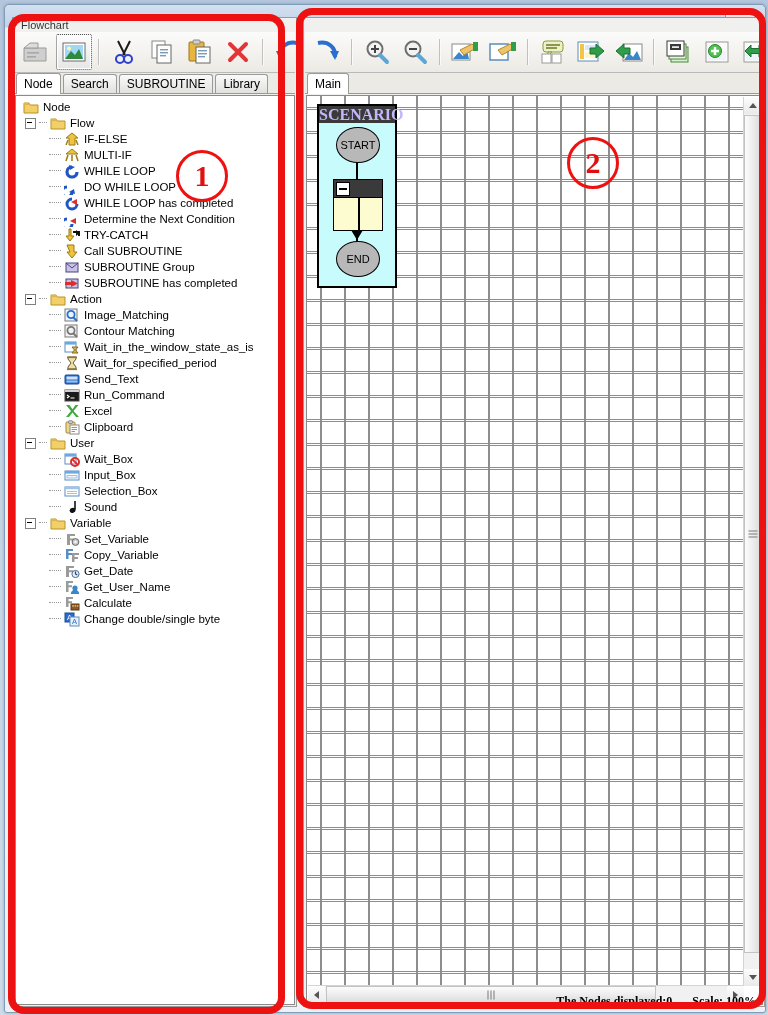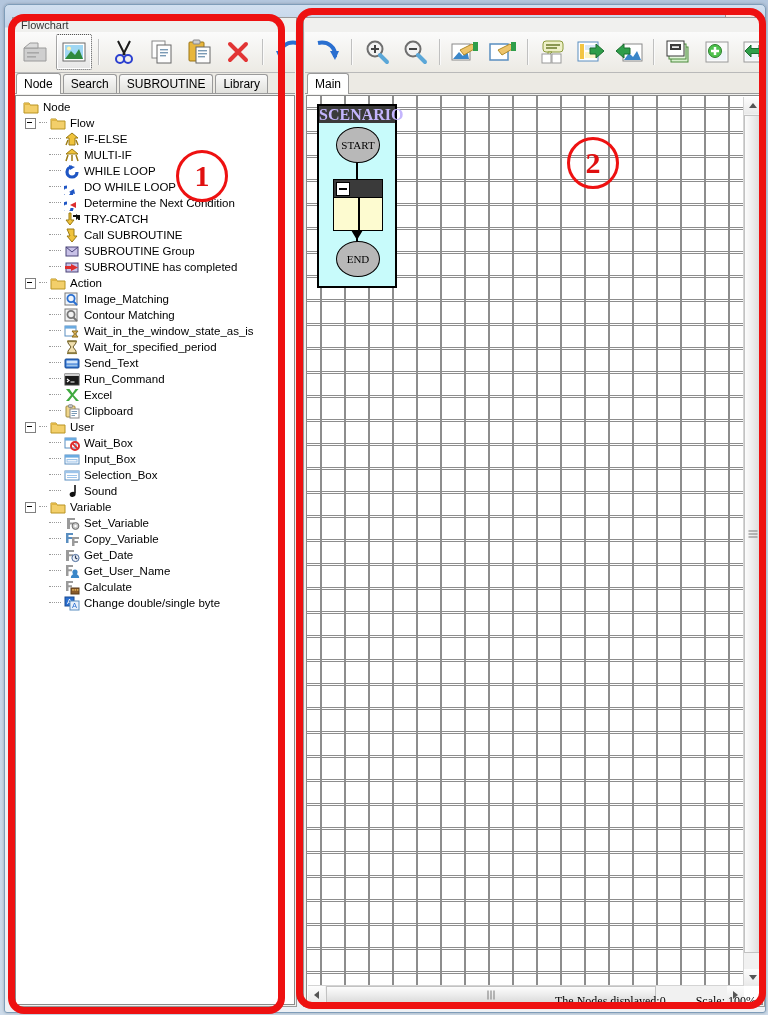--- a/index.html
+++ b/index.html
@@ -216,21 +216,21 @@
     font-size: 16px;
     text-align: center;
   }
   .node-circle {
     position: absolute;
     width: 42px; height: 34px;
     border-radius: 50%;
     background: #b8b8b8;
     border: 1.5px solid #000;
     display: flex; align-items: center; justify-content: center;
-    font-family: Liberation Serif, serif;
+    font-family: Liberation Sans, sans-serif;
     font-size: 11px; color: #000;
   }
   #start-node { left: 17px; top: 21px; }
   #end-node   { left: 17px; top: 135px; }
   .group-box {
     position: absolute;
     left: 14px; top: 73px;
     width: 48px; height: 50px;
     border: 1.5px solid #000;
     background: #fdfbd0;
@@ -317,21 +317,21 @@
   
   .statusbar {
     position: absolute;
     left: 5px; right: 5px; bottom: 3px;
     height: 16px;
     display: flex; align-items: center; justify-content: flex-end;
     font-family: "Liberation Serif", serif;
     font-size: 12px; color: #000;
     padding-right: 4px;
   }
-  .statusbar .seg { margin-left: 30px; white-space: nowrap; }
+  .statusbar .seg { margin-left: 20px; white-space: nowrap; font-weight: bold; }
 
   
   .anno-rect {
     position: absolute;
     border: 7px solid #ee1111;
     border-radius: 16px;
     box-sizing: border-box;
     pointer-events: none;
     z-index: 60;
   }
@@ -485,20 +485,29 @@
             <span class="tlabel">WHILE LOOP</span>
           </div>
           <div class="tnode">
             <span class="indent" style="width: 30px;"></span>
             <span class="dots" style="width: 12px;"></span>
             <span class="ticon"><svg width="16" height="15" viewBox="0 0 16 15">
                 <path d="M3 7 A5 5 0 1 0 8 12" fill="none" stroke="#1f56c4" stroke-width="3.2"></path>
                 <path d="M11 14 L5 12 L10 9 Z" fill="#1f56c4"></path>
               </svg></span>
             <span class="tlabel">DO WHILE LOOP</span>
+          </div>
+          <div class="tnode">
+            <span class="indent" style="width: 30px;"></span>
+            <span class="dots" style="width: 12px;"></span>
+            <span class="ticon"><svg width="16" height="15" viewBox="0 0 16 15">
+                <path d="M13 8 A5 5 0 1 1 8 3" fill="none" stroke="#1f56c4" stroke-width="3"></path>
+                <path d="M13 3 L7 6 L13 9 Z" fill="#dd2e2e"></path>
+              </svg></span>
+            <span class="tlabel">WHILE LOOP has completed</span>
           </div>
           <div class="tnode">
             <span class="indent" style="width: 30px;"></span>
             <span class="dots" style="width: 12px;"></span>
             <span class="ticon"><svg width="16" height="15" viewBox="0 0 16 15">
                 <path d="M3 7 A5 5 0 1 0 8 12" fill="none" stroke="#1f56c4" stroke-width="3"></path>
                 <path d="M12 12 L6 9 L12 6 Z" fill="#dd2e2e"></path>
               </svg></span>
             <span class="tlabel">Determine the Next Condition</span>
           </div>

